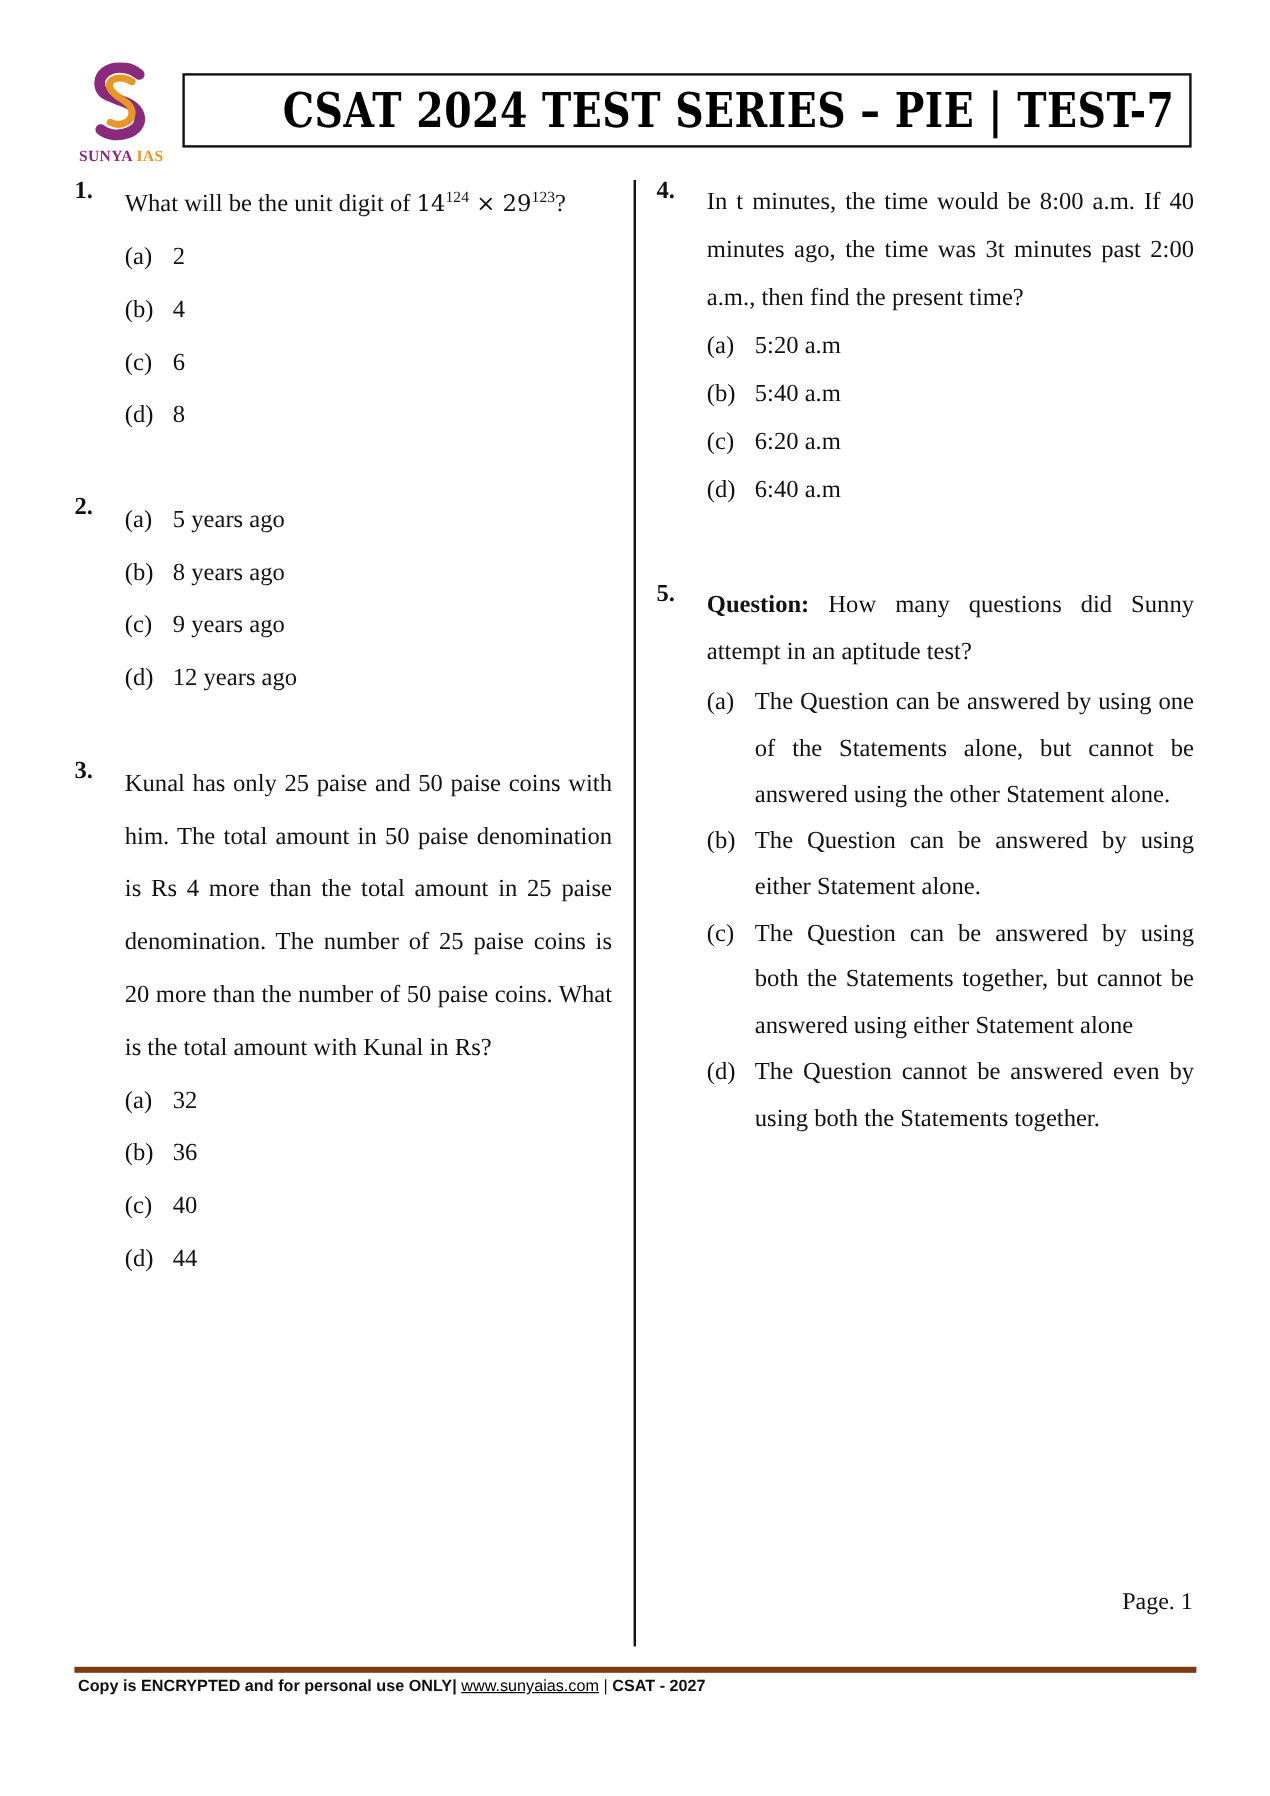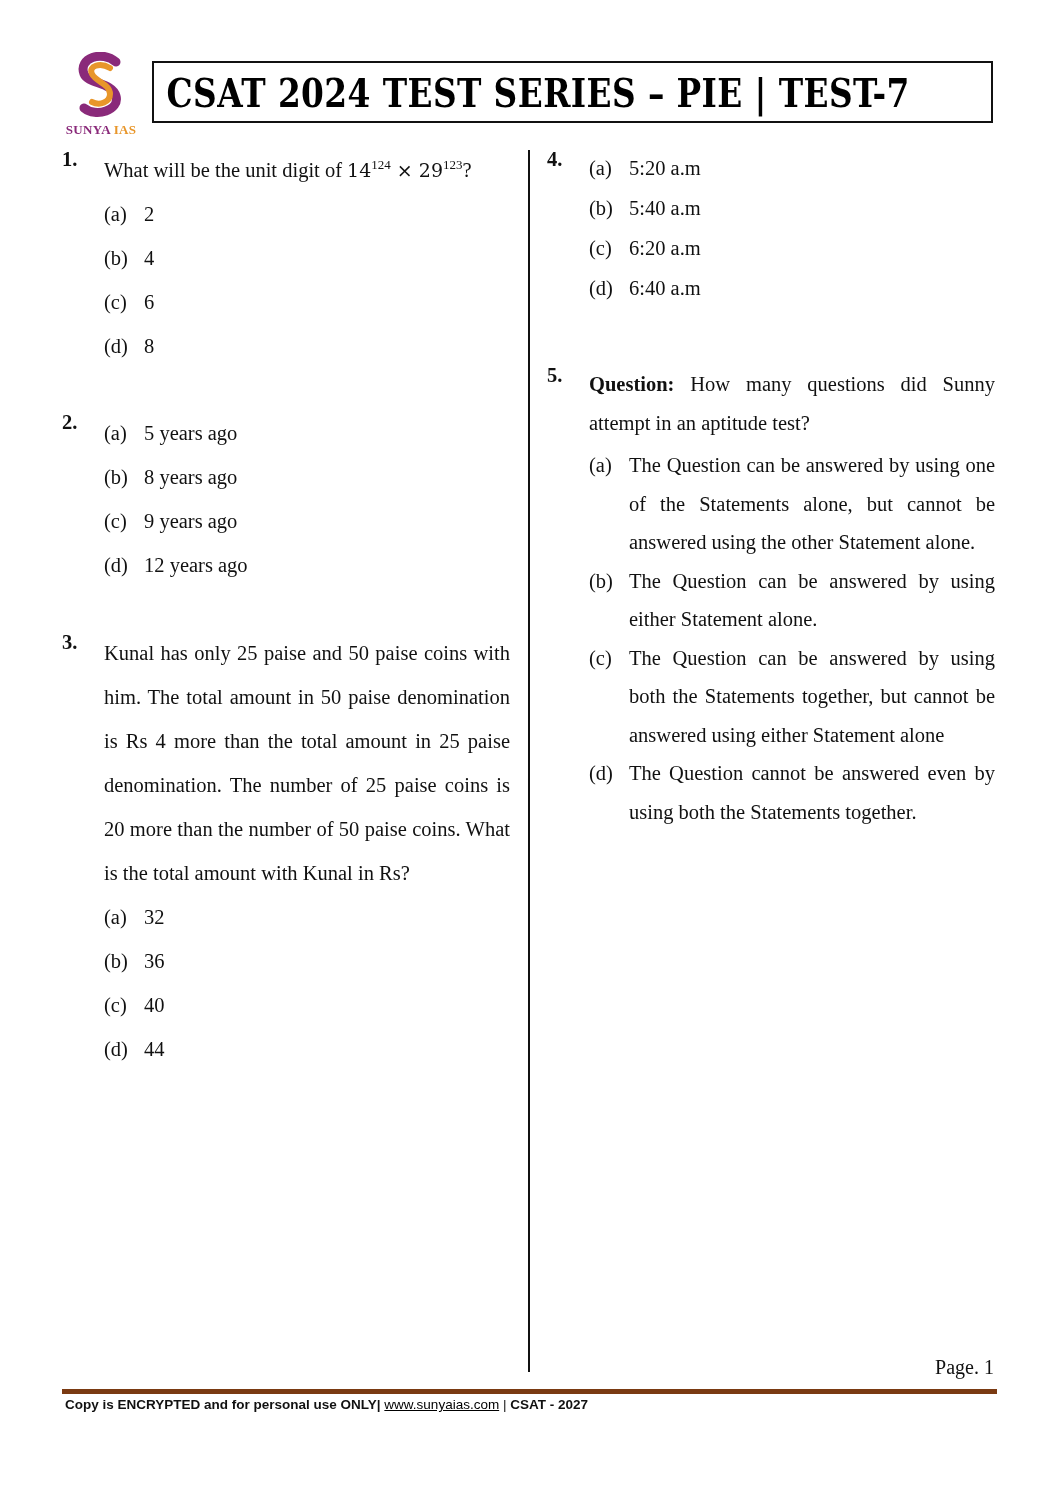--- a/index.html
+++ b/index.html
@@ -2,21 +2,21 @@
 <html><head>
 <meta charset="utf-8">
 <style>
   html, body { margin: 0; padding: 0; background: #ffffff; }
   body { width: 1058px; height: 1497px; position: relative; overflow: hidden; font-family: "Liberation Serif", "DejaVu Serif", serif; color: #111; }
   .logo { position: absolute; left: 58px; top: 52px; width: 86px; height: 90px; }
   .logo svg { display: block; margin: 0 auto; }
   .logo-text { position: absolute; left: 0; top: 70px; width: 86px; text-align: center; font-family: Liberation Serif, serif; font-weight: bold; font-size: 13px; letter-spacing: 0.3px; }
   .logo-text .s1 { color: #8a2a7a; }
   .logo-text .s2 { color: #e8962a; }
-  .title-box { position: absolute; left: 152px; top: 61px; width: 841px; height: 62px; border: 2px solid #111; box-sizing: border-box; display: flex; align-items: center; justify-content: flex-end; }
+  .title-box { position: absolute; left: 152px; top: 61px; width: 841px; height: 62px; border: 2px solid #111; box-sizing: border-box; display: flex; align-items: center; justify-content: flex-start; }
   .title-box span { font-family: "DejaVu Serif", "Liberation Serif", serif; font-weight: bold; font-size: 40px; letter-spacing: 0.5px; transform: scaleX(0.82); white-space: nowrap; color: #000; }
   .divider { position: absolute; left: 528px; top: 150px; width: 2px; height: 1222px; background: #111; }
   .col { position: absolute; font-size: 20.5px; }
   .col-left { left: 62px; top: 148px; width: 448px; }
   .col-right { left: 547px; top: 148px; width: 448px; }
   .q { position: relative; padding-left: 42px; }
   .qnum { position: absolute; left: 0; top: 0; font-weight: bold; }
   .qtext { text-align: justify; line-height: 44px; }
   .col-right .qtext { line-height: 40px; }
   .opts { margin-top: 0; }
@@ -28,21 +28,21 @@
   .q5 .opt { line-height: 38.5px; }
   .stmt { text-align: justify; margin-top: 2px; }
   .ask { text-align: justify; margin-top: 4px; }
   .b { font-weight: bold; }
   sup { font-size: 13px; font-family: Liberation Serif, serif; vertical-align: 8px; line-height: 0; }
   .math { font-family: "DejaVu Serif", serif; font-size: 19px; }
   .footer-bar { position: absolute; left: 62px; top: 1389px; width: 935px; height: 5px; background: #7a3a12; }
   .footer-left { position: absolute; left: 65px; top: 1397px; font-family: "Liberation Sans", "DejaVu Sans", sans-serif; font-weight: bold; font-size: 13.5px; color: #111; white-space: nowrap; }
   .footer-left a { color: #000000; text-decoration: underline; font-weight: normal; }
   .footer-left .sep { font-weight: normal; }
-  .page-num { position: absolute; right: 64px; top: 1356px; font-size: 20px; font-family: "Liberation Serif", serif; }
+  .page-num { position: absolute; right: 64px; top: 1324px; font-size: 20px; font-family: "Liberation Serif", serif; }
 </style>
 </head>
 <body>
 
 <div class="logo">
   <svg width="58" height="66" viewBox="0 0 58 66">
     <path d="M44 10 C30 -2 6 6 12 22 C16 32 40 30 44 44 C48 58 24 66 12 56" fill="none" stroke="#8a2a7a" stroke-width="9" stroke-linecap="round"></path>
     <path d="M38 16 C28 10 16 14 20 22 C24 30 38 32 38 42 C38 50 28 54 20 50" fill="none" stroke="#e8962a" stroke-width="6" stroke-linecap="round"></path>
   </svg>
   <div class="logo-text">
@@ -125,20 +125,21 @@
           <span class="txt">44</span>
         </div>
     </div>
   </div>
 </div>
 
 <div class="col col-right">
 
   <div class="q">
     <span class="qnum">4.</span>
+    <div class="qtext">In t minutes, the time would be 8:00 a.m. If 40 minutes ago, the time was 3t minutes past 2:00 a.m., then find the present time?</div>
     <div class="opts">
       <div class="opt">
           <span class="lab">(a)</span>
           <span class="txt">5:20 a.m</span>
         </div>
       <div class="opt">
           <span class="lab">(b)</span>
           <span class="txt">5:40 a.m</span>
         </div>
       <div class="opt">

